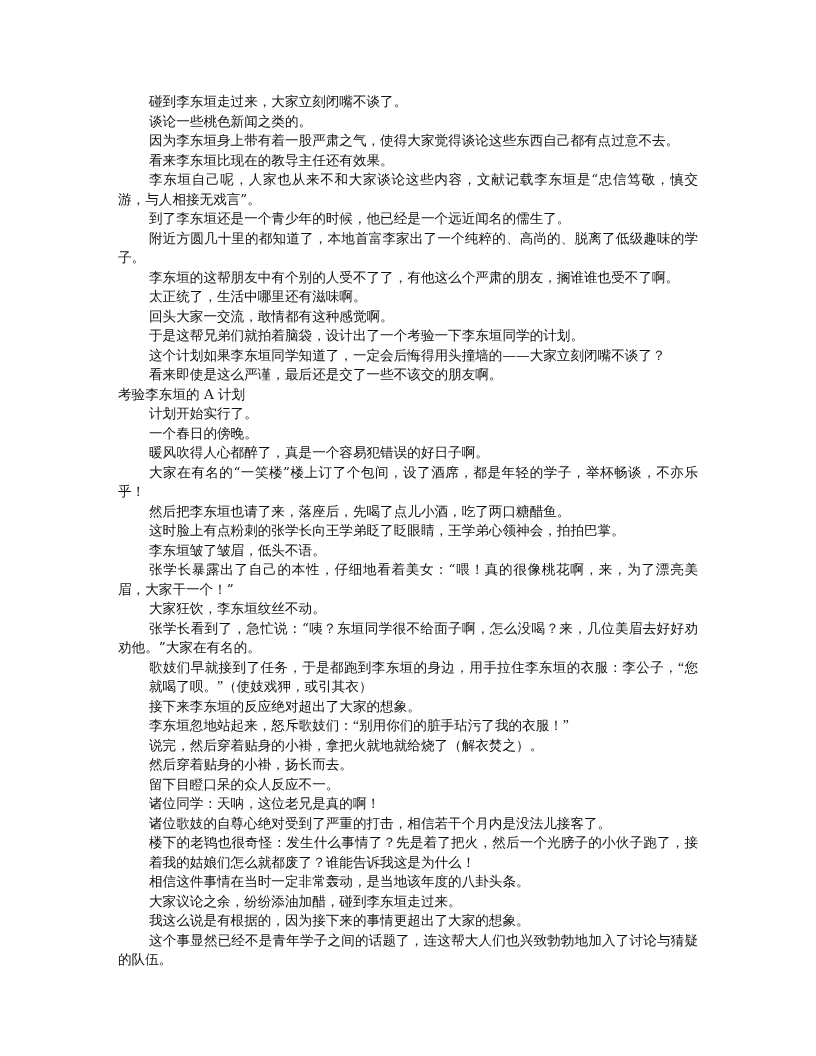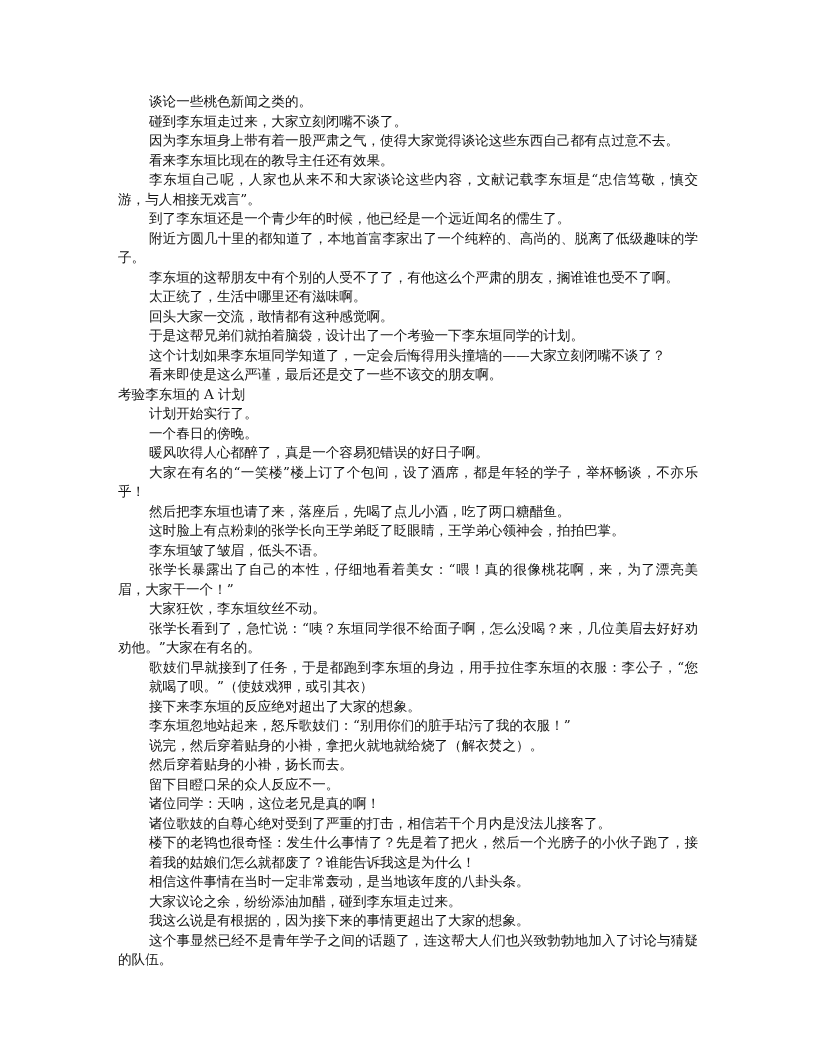--- a/index.html
+++ b/index.html
@@ -4,28 +4,28 @@
 <style>
   html, body { margin: 0; padding: 0; background: #ffffff; }
   body { width: 816px; height: 1056px; position: relative; overflow: hidden; }
   .page {
     position: absolute; left: 118px; top: 92px; width: 580px;
     font-family: "DejaVu Serif", "Liberation Serif", serif;
     font-size: 13.6px; line-height: 19.5px; color: #111;
   }
   .p { margin: 0; text-indent: 31px; text-align: justify; text-align-last: left; }
   .h { margin: 0; text-indent: 0; }
-  .p.hang { text-indent: 0; padding-left: 31px; }
+  .p.hang { text-indent: 0; padding-left: 31px; font-family: Liberation Serif, serif; }
 </style>
 </head>
 <body>
 
 <div class="page" id="page">
+    <p class="p">碰到李东垣走过来，大家立刻闭嘴不谈了。</p>
     <p class="p">谈论一些桃色新闻之类的。</p>
-    <p class="p">碰到李东垣走过来，大家立刻闭嘴不谈了。</p>
     <p class="p">因为李东垣身上带有着一股严肃之气，使得大家觉得谈论这些东西自己都有点过意不去。</p>
     <p class="p">看来李东垣比现在的教导主任还有效果。</p>
     <p class="p">李东垣自己呢，人家也从来不和大家谈论这些内容，文献记载李东垣是“忠信笃敬，慎交游，与人相接无戏言”。</p>
     <p class="p">到了李东垣还是一个青少年的时候，他已经是一个远近闻名的儒生了。</p>
     <p class="p">附近方圆几十里的都知道了，本地首富李家出了一个纯粹的、高尚的、脱离了低级趣味的学子。</p>
     <p class="p">李东垣的这帮朋友中有个别的人受不了了，有他这么个严肃的朋友，搁谁谁也受不了啊。</p>
     <p class="p">太正统了，生活中哪里还有滋味啊。</p>
     <p class="p">回头大家一交流，敢情都有这种感觉啊。</p>
     <p class="p">于是这帮兄弟们就拍着脑袋，设计出了一个考验一下李东垣同学的计划。</p>
     <p class="p">这个计划如果李东垣同学知道了，一定会后悔得用头撞墙的——大家立刻闭嘴不谈了？</p>

